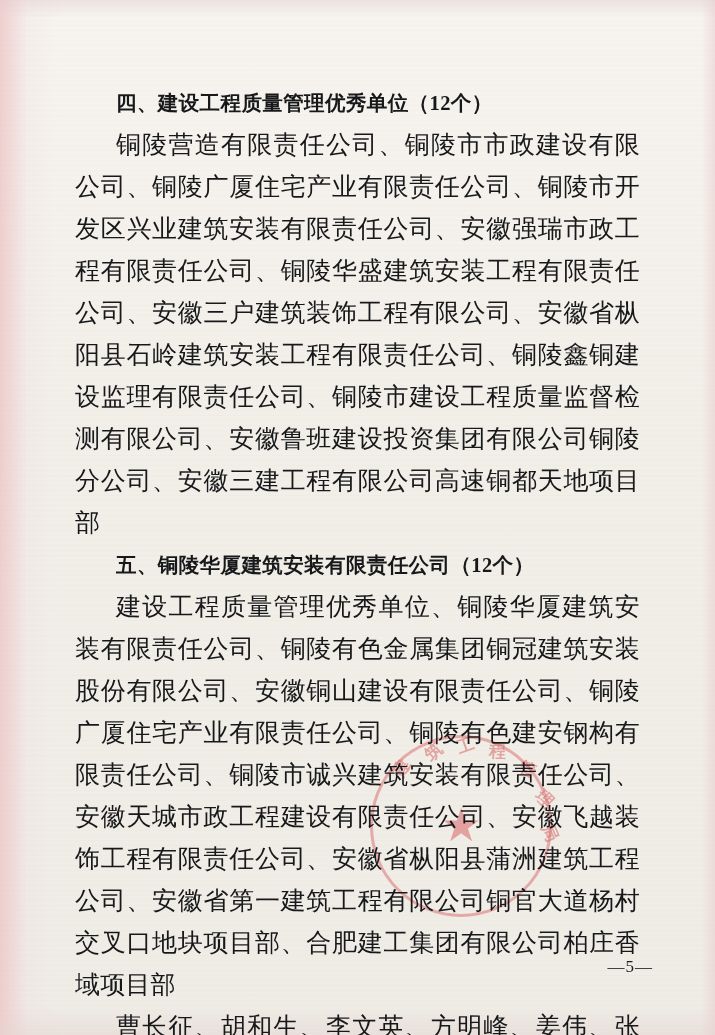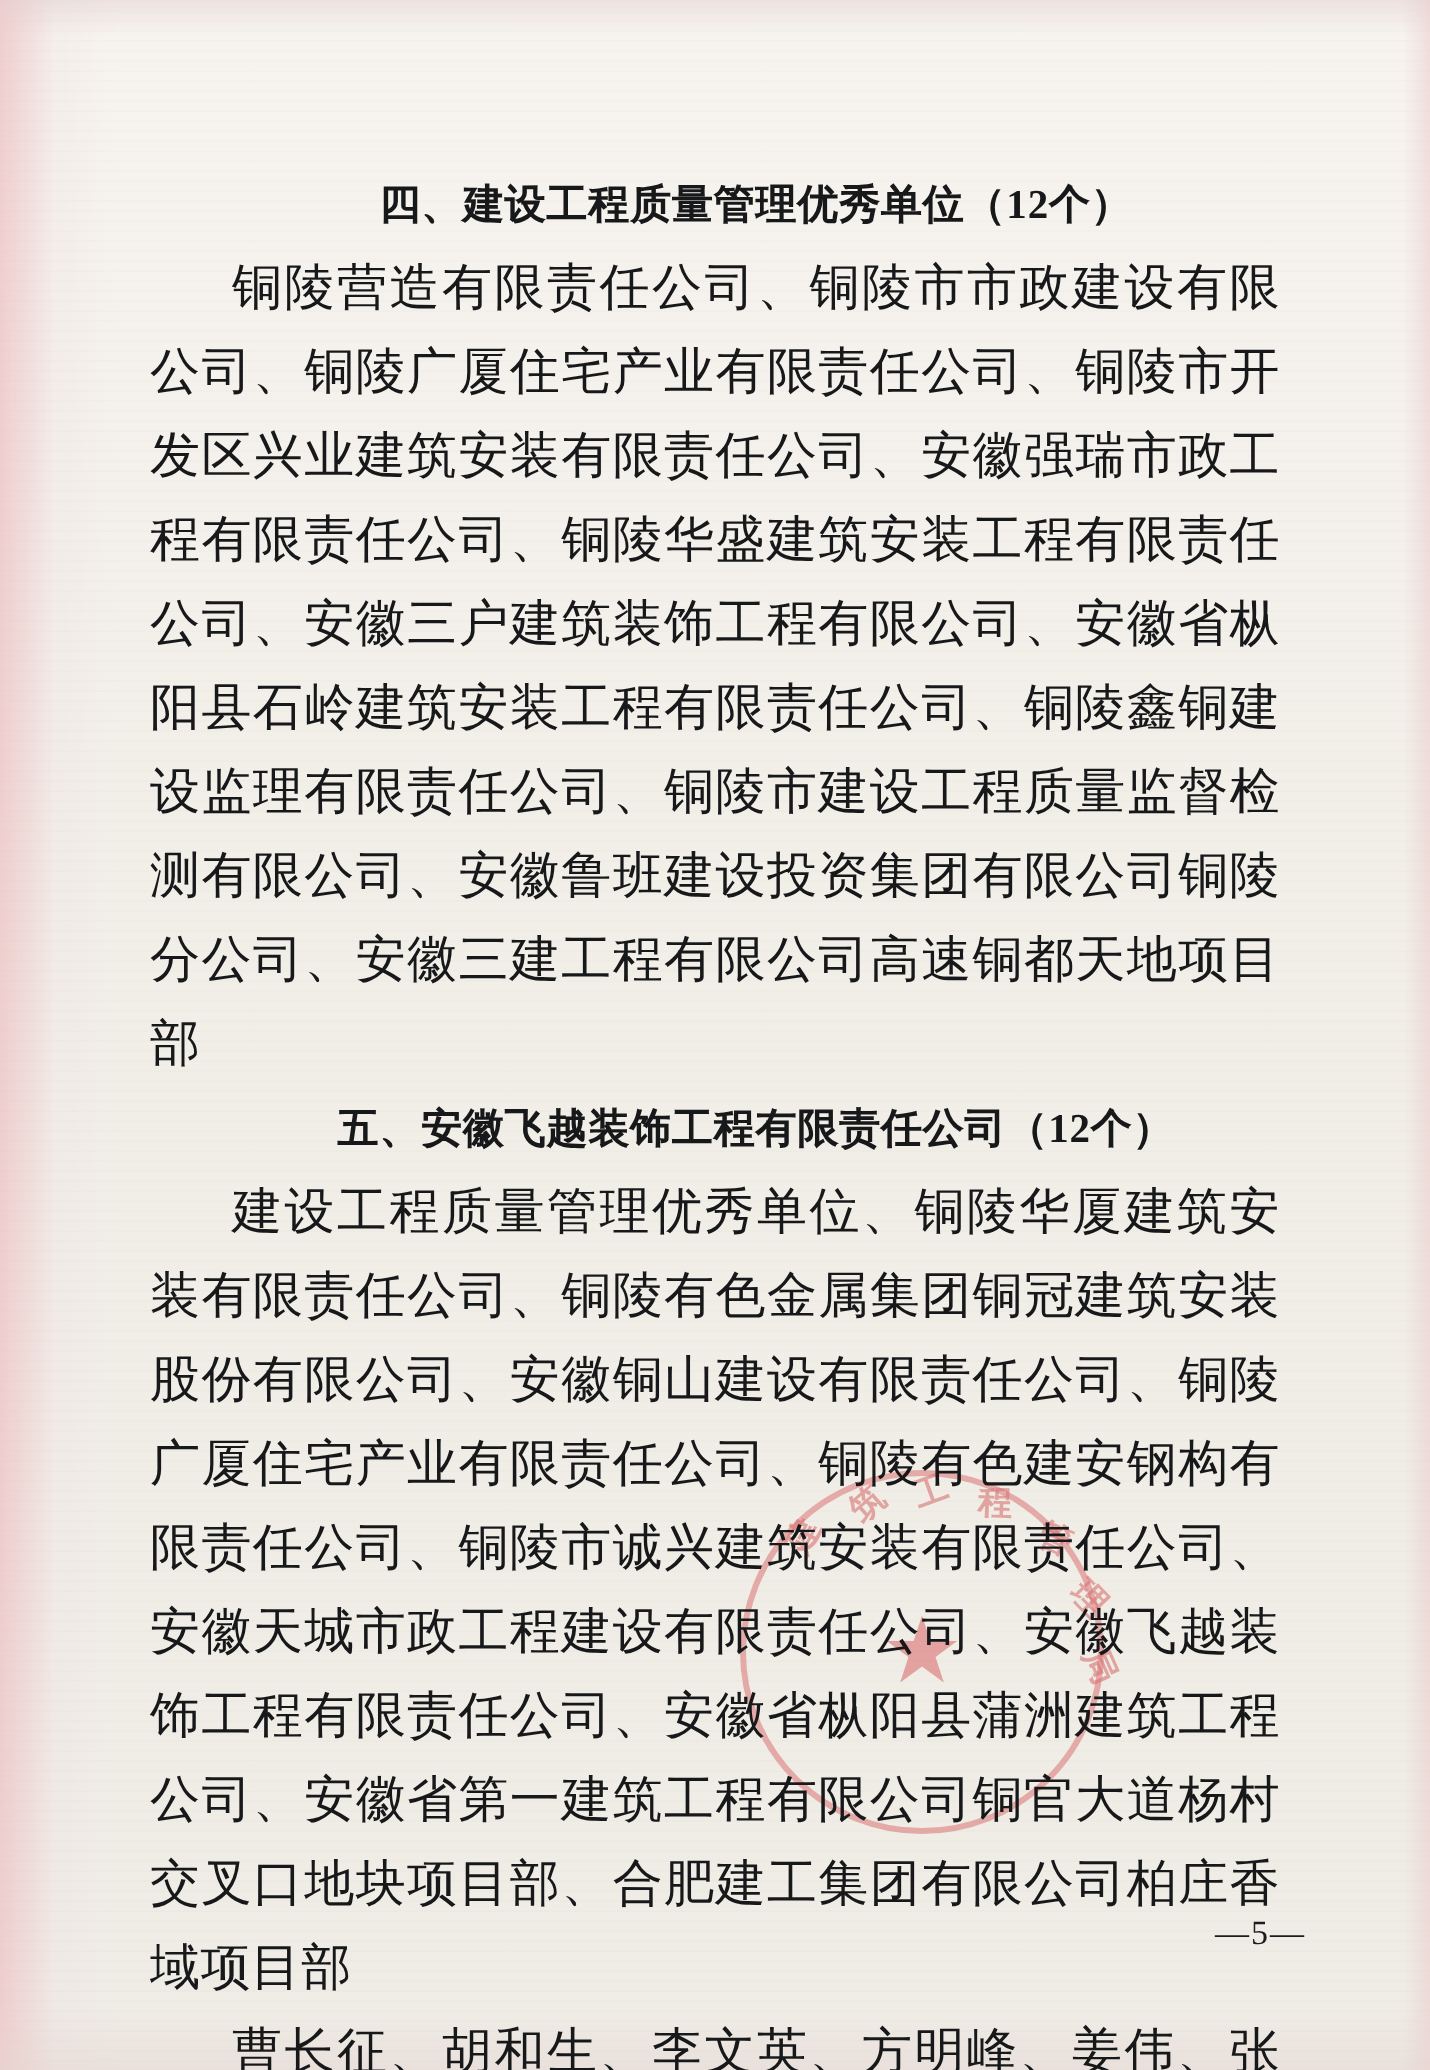--- a/index.html
+++ b/index.html
@@ -69,21 +69,20 @@
 
   .heading {
     font-size: 20.5px;
     line-height: 42px;
     letter-spacing: 0.4px;
     color: #17181a;
     text-indent: 41px;
     font-weight: 600;
     margin: 0;
     white-space: nowrap;
-    text-align: center;
   }
   .para {
     font-size: 25px;
     line-height: 42px;
     letter-spacing: 0.2px;
     color: #17181a;
     text-indent: 41px;
     margin: 0;
     text-align: justify;
     text-align-last: left;
@@ -164,21 +163,21 @@
   </div>
 
   <div class="content">
 
     <div class="block">
       <p class="heading">四、建设工程质量管理优秀单位（12个）</p>
       <p class="para">铜陵营造有限责任公司、铜陵市市政建设有限公司、铜陵广厦住宅产业有限责任公司、铜陵市开发区兴业建筑安装有限责任公司、安徽强瑞市政工程有限责任公司、铜陵华盛建筑安装工程有限责任公司、安徽三户建筑装饰工程有限公司、安徽省枞阳县石岭建筑安装工程有限责任公司、铜陵鑫铜建设监理有限责任公司、铜陵市建设工程质量监督检测有限公司、安徽鲁班建设投资集团有限公司铜陵分公司、安徽三建工程有限公司高速铜都天地项目部</p>
     </div>
 
     <div class="block">
-      <p class="heading">五、安徽飞越装饰工程有限责任公司（12个）</p>
+      <p class="heading">五、铜陵华厦建筑安装有限责任公司（12个）</p>
       <p class="para">建设工程质量管理优秀单位、铜陵华厦建筑安装有限责任公司、铜陵有色金属集团铜冠建筑安装股份有限公司、安徽铜山建设有限责任公司、铜陵广厦住宅产业有限责任公司、铜陵有色建安钢构有限责任公司、铜陵市诚兴建筑安装有限责任公司、安徽天城市政工程建设有限责任公司、安徽飞越装饰工程有限责任公司、安徽省枞阳县蒲洲建筑工程公司、安徽省第一建筑工程有限公司铜官大道杨村交叉口地块项目部、合肥建工集团有限公司柏庄香域项目部</p>
     </div>
 
     <div class="block">
       <p class="para">曹长征、胡和生、李文英、方明峰、姜伟、张金文、王振、苏三胜、朱周峰、徐玉波、王灯书、章炎林、杨泽华、曹佩二、张吴友、汪建伟、袁飞、杨林、汪书勇、唐启堂、焦真超、姚</p>
     </div>
 
   </div>
 
   <div class="page-number">—5—</div>

